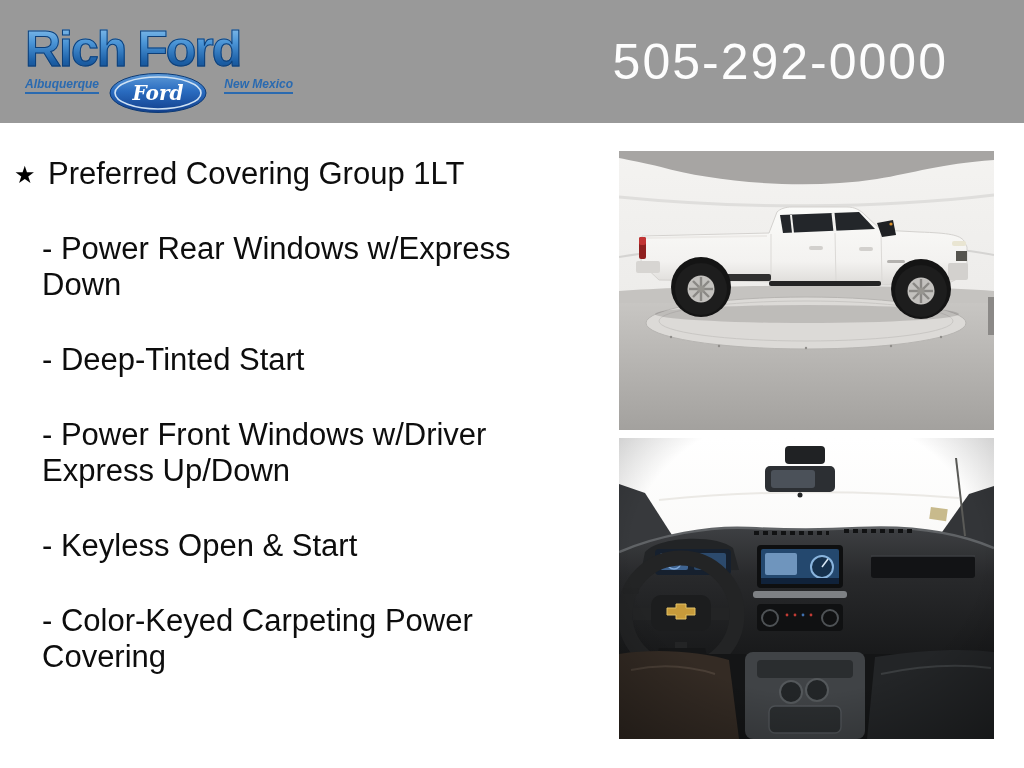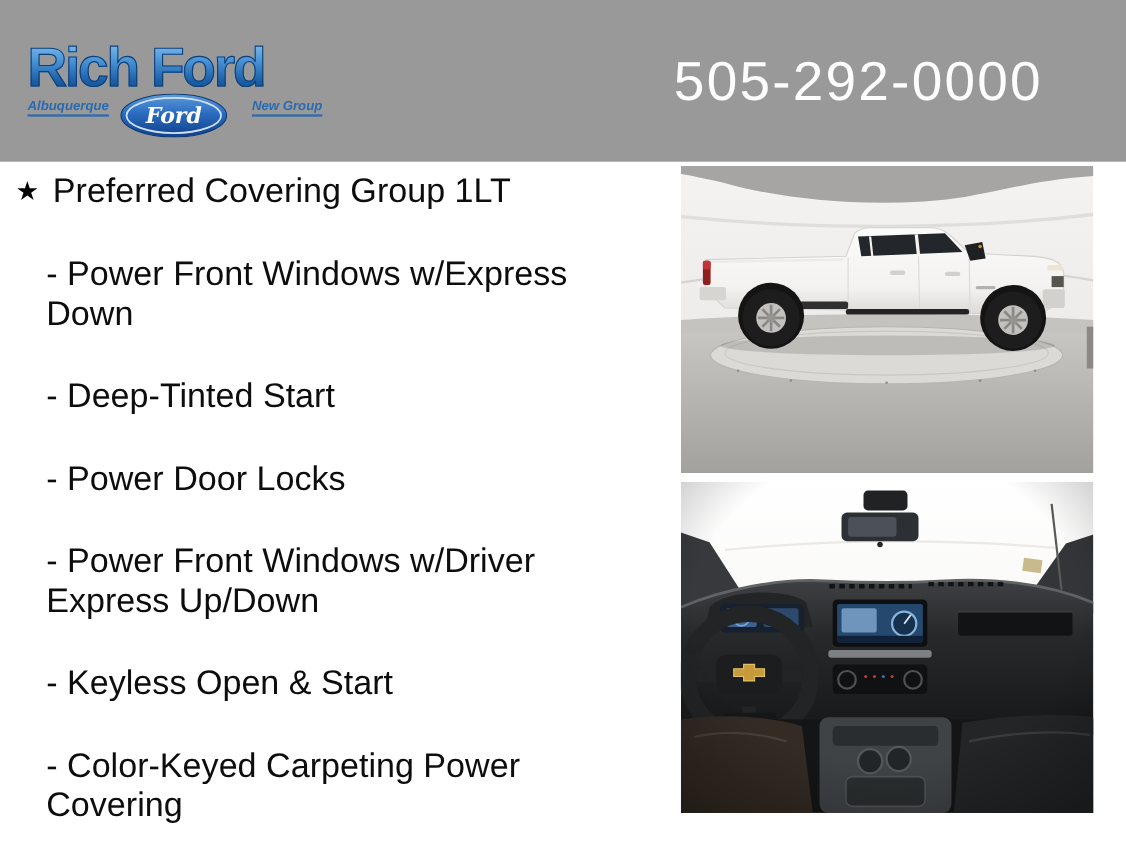--- a/index.html
+++ b/index.html
@@ -7,21 +7,21 @@
   body {
     width: 1024px; height: 768px;
     background: #ffffff;
     font-family: "Liberation Sans", sans-serif;
     overflow: hidden; position: relative;
   }
 
   
   .header {
     position: absolute; left: 0; top: 0;
-    width: 1024px; height: 147px;
+    width: 1024px; height: 123px;
     background: #999999;
     display: flex; align-items: center;
   }
   .logo {
     position: relative;
     width: 268px; height: 78px;
     margin-left: 25px; margin-top: 2px;
     flex: 0 0 auto;
   }
   .logo-name {
@@ -75,21 +75,21 @@
   .photo-interior { width: 375px; height: 301px; display: block; margin-top: 8px; }
 </style>
 </head>
 <body>
 
 <div class="header">
   <div class="logo">
     <div class="logo-name">Rich Ford</div>
     <div class="logo-sub">
       <span class="loc">Albuquerque</span>
-      <span class="loc">New Group</span>
+      <span class="loc">New Mexico</span>
     </div>
     <div class="ford-oval">
       <svg width="98" height="40" viewBox="0 0 98 40">
         <defs>
           <linearGradient id="ovalBg" x1="0" y1="0" x2="0" y2="1">
             <stop offset="0" stop-color="#5f9bd8"></stop>
             <stop offset="0.45" stop-color="#2a6cc0"></stop>
             <stop offset="1" stop-color="#123f8c"></stop>
           </linearGradient>
         </defs>
@@ -100,23 +100,22 @@
     </div>
   </div>
   <div class="phone">505-292-0000</div>
 </div>
 
 <section class="features">
   <div class="feature-title">
     <span class="star">★</span>
     <span class="title-text">Preferred Covering Group 1LT</span>
   </div>
-  <div class="feature-item">- Power Front Windows w/Express Down</div>
+  <div class="feature-item">- Power Rear Windows w/Express Down</div>
   <div class="feature-item">- Deep-Tinted Start</div>
-  <div class="feature-item">- Power Door Locks</div>
   <div class="feature-item">- Power Front Windows w/Driver Express Up/Down</div>
   <div class="feature-item">- Keyless Open &amp; Start</div>
   <div class="feature-item">- Color-Keyed Carpeting Power Covering</div>
 </section>
 
 <aside class="photos">
 
   <figure>
     <svg class="photo-exterior" viewBox="0 0 375 279" preserveAspectRatio="none" role="img">
       <defs>

